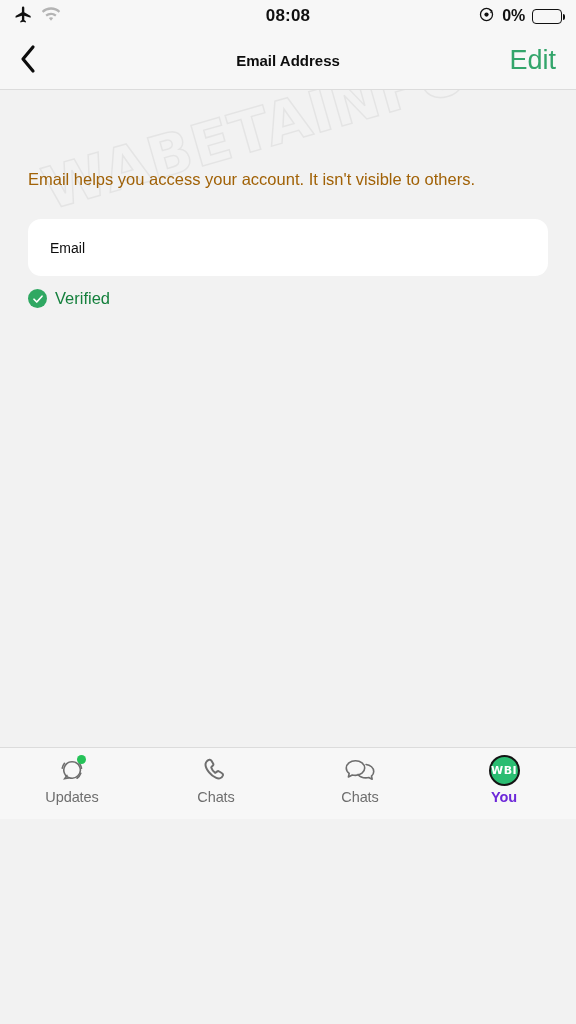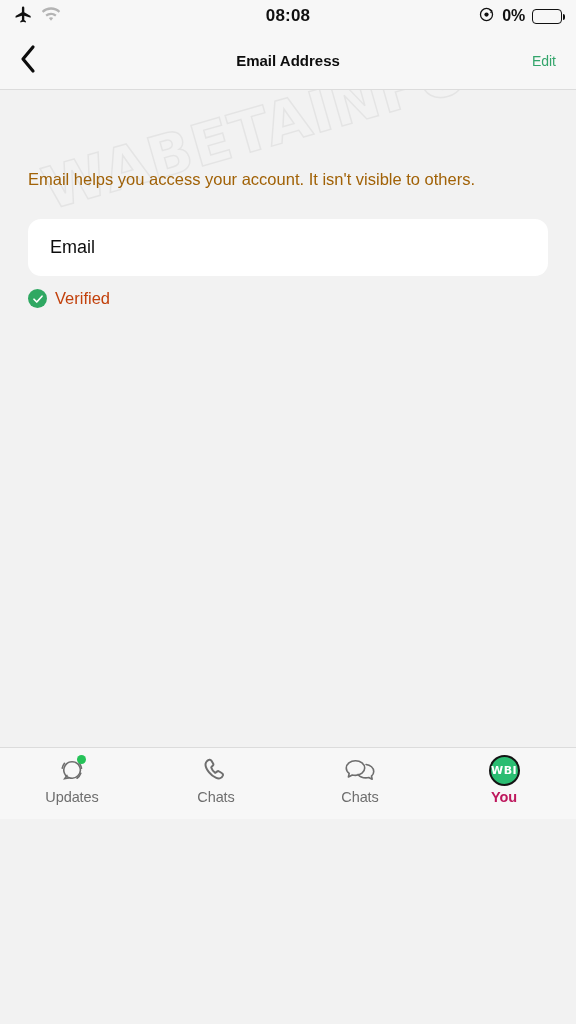--- a/index.html
+++ b/index.html
@@ -115,21 +115,21 @@
     position: absolute;
     left: 0; right: 0;
     text-align: center;
     font-size: 15px;
     font-weight: 700;
     color: #0d0d0d;
     pointer-events: none;
   }
   .nav-edit {
     margin-left: auto;
-    font-size: 14px;
+    font-size: 27px;
     color: #33a56b;
     cursor: pointer;
     background: none;
     border: none;
     font-family: inherit;
     padding: 0 2px;
     z-index: 2;
     text-align: right;
   }
 
@@ -157,42 +157,42 @@
     align-items: center;
     padding: 0 22px;
     width: 100%;
     border: none;
     font-family: inherit;
     font-size: 18px;
     color: #0d0d0d;
     cursor: text;
   }
   .field-text {
-    font-size: 18px;
+    font-size: 14px;
     color: #0d0d0d;
   }
   .verified-row {
     margin: 13px 28px 0 28px;
     display: flex;
     align-items: center;
     gap: 8px;
   }
   .verified-badge {
     width: 19px;
     height: 19px;
     border-radius: 50%;
     background: #2fa862;
     display: flex;
     align-items: center;
     justify-content: center;
     flex: 0 0 19px;
   }
   .verified-label {
     font-size: 16.5px;
-    color: #c2410c;
+    color: #15803d;
   }
 
   
   .watermark {
     position: absolute;
     top: 6px;
     left: 36px;
     transform: rotate(-16deg);
     font-size: 58px;
     font-weight: 700;
@@ -230,21 +230,21 @@
     align-items: center;
     justify-content: center;
     position: relative;
   }
   .tab-label {
     font-size: 14.5px;
     color: #6e6e6e;
     letter-spacing: -0.1px;
   }
   .tab.active .tab-label {
-    color: #be185d;
+    color: #6d28d9;
     font-weight: 700;
   }
   .badge-dot {
     position: absolute;
     top: 1px;
     right: 1px;
     width: 9px;
     height: 9px;
     border-radius: 50%;
     background: #25c258;

